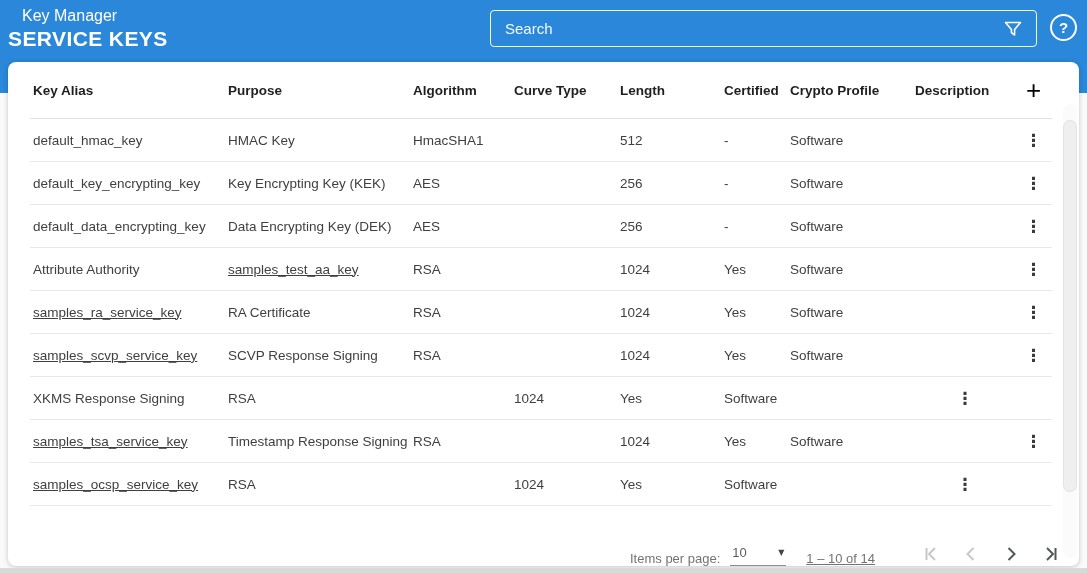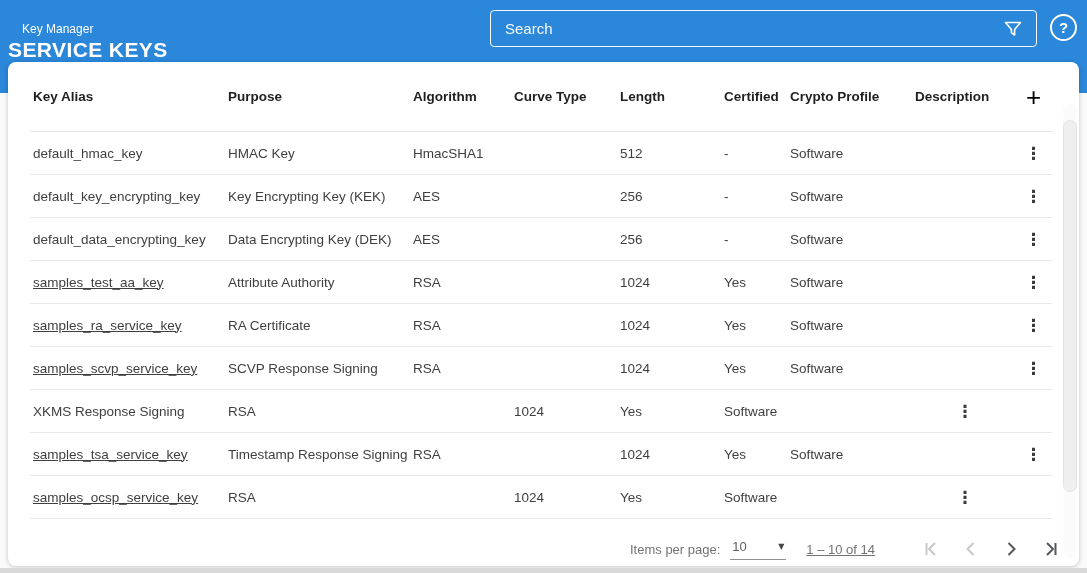--- a/index.html
+++ b/index.html
@@ -10,21 +10,21 @@
     overflow: hidden;
   }
   .app { position: relative; width: 1087px; height: 573px; }
 
   
   .top-bar {
     position: absolute; top: 0; left: 0; right: 0; height: 93px;
     background: #2b87d9; z-index: 1;
   }
   .titles { position: absolute; left: 8px; top: 7px; color: #ffffff; }
-  .app-name { font-size: 12px; margin-left: 14px; margin-bottom: 2px; margin-top: 15px; }
+  .app-name { font-size: 16px; margin-left: 14px; margin-bottom: 2px; }
   .page-title { font-size: 21px; font-weight: 600; letter-spacing: 0.4px; }
 
   .search-box {
     position: absolute; left: 490px; top: 10px; width: 547px; height: 37px;
     border: 1px solid rgba(255,255,255,0.95); border-radius: 4px;
     display: flex; align-items: center;
   }
   .search-input {
     flex: 1; height: 100%; background: transparent; border: none; outline: none;
     color: #0f172a; font-size: 15px; padding-left: 14px;
@@ -50,21 +50,21 @@
   }
 
   .thead, .trow {
     display: grid;
     grid-template-columns: 195px 185px 101px 106px 104px 66px 125px 100px 37px;
     align-items: center;
     margin: 0 27px 0 22px;
     padding-left: 3px;
   }
   .thead {
-    height: 70px;
+    height: 57px;
     border-bottom: 1px solid #e2e2e2;
     font-size: 13.5px; font-weight: 700; color: #1f1f1f;
   }
   .trow {
     height: 43px;
     border-bottom: 1px solid #e9e9e9;
   }
   .td {
     font-size: 13.5px; color: #3f3f3f;
     white-space: nowrap; overflow: hidden;
@@ -79,21 +79,21 @@
   }
   .kebab {
     background: none; border: none; cursor: pointer;
     font-size: 17px; font-weight: 700; color: #3b3b3b; line-height: 17px;
     width: 100%; text-align: center;
     font-family: "DejaVu Sans", sans-serif;
   }
 
   
   .tfoot {
-    height: 60px; display: flex; align-items: center; justify-content: flex-end;
+    height: 60px; display: flex; align-items: flex-end; justify-content: flex-end;
     padding-right: 16px; color: #737373; font-size: 13px;
   }
   .ipp-select {
     display: inline-flex; align-items: center; justify-content: space-between;
     width: 56px; margin-left: 10px; padding: 0 2px 5px 2px;
     border-bottom: 1px solid #8f8f8f; cursor: pointer;
     color: #5c5c5c;
     gap: 10px;
   }
   .caret { font-size: 8px; color: #454545; font-family: "DejaVu Sans", sans-serif; }
@@ -206,22 +206,22 @@
     <div class="td">Software</div>
     <div class="td"></div>
     <div class="td actions">
       <button class="kebab">
         <span>⋮</span>
       </button>
     </div>
   </div>
 
   <div class="trow">
+    <div class="td">Attribute Authority</div>
     <div class="td link">samples_test_aa_key</div>
-    <div class="td">Attribute Authority</div>
     <div class="td">RSA</div>
     <div class="td"></div>
     <div class="td">1024</div>
     <div class="td">Yes</div>
     <div class="td">Software</div>
     <div class="td"></div>
     <div class="td actions">
       <button class="kebab">
         <span>⋮</span>
       </button>

